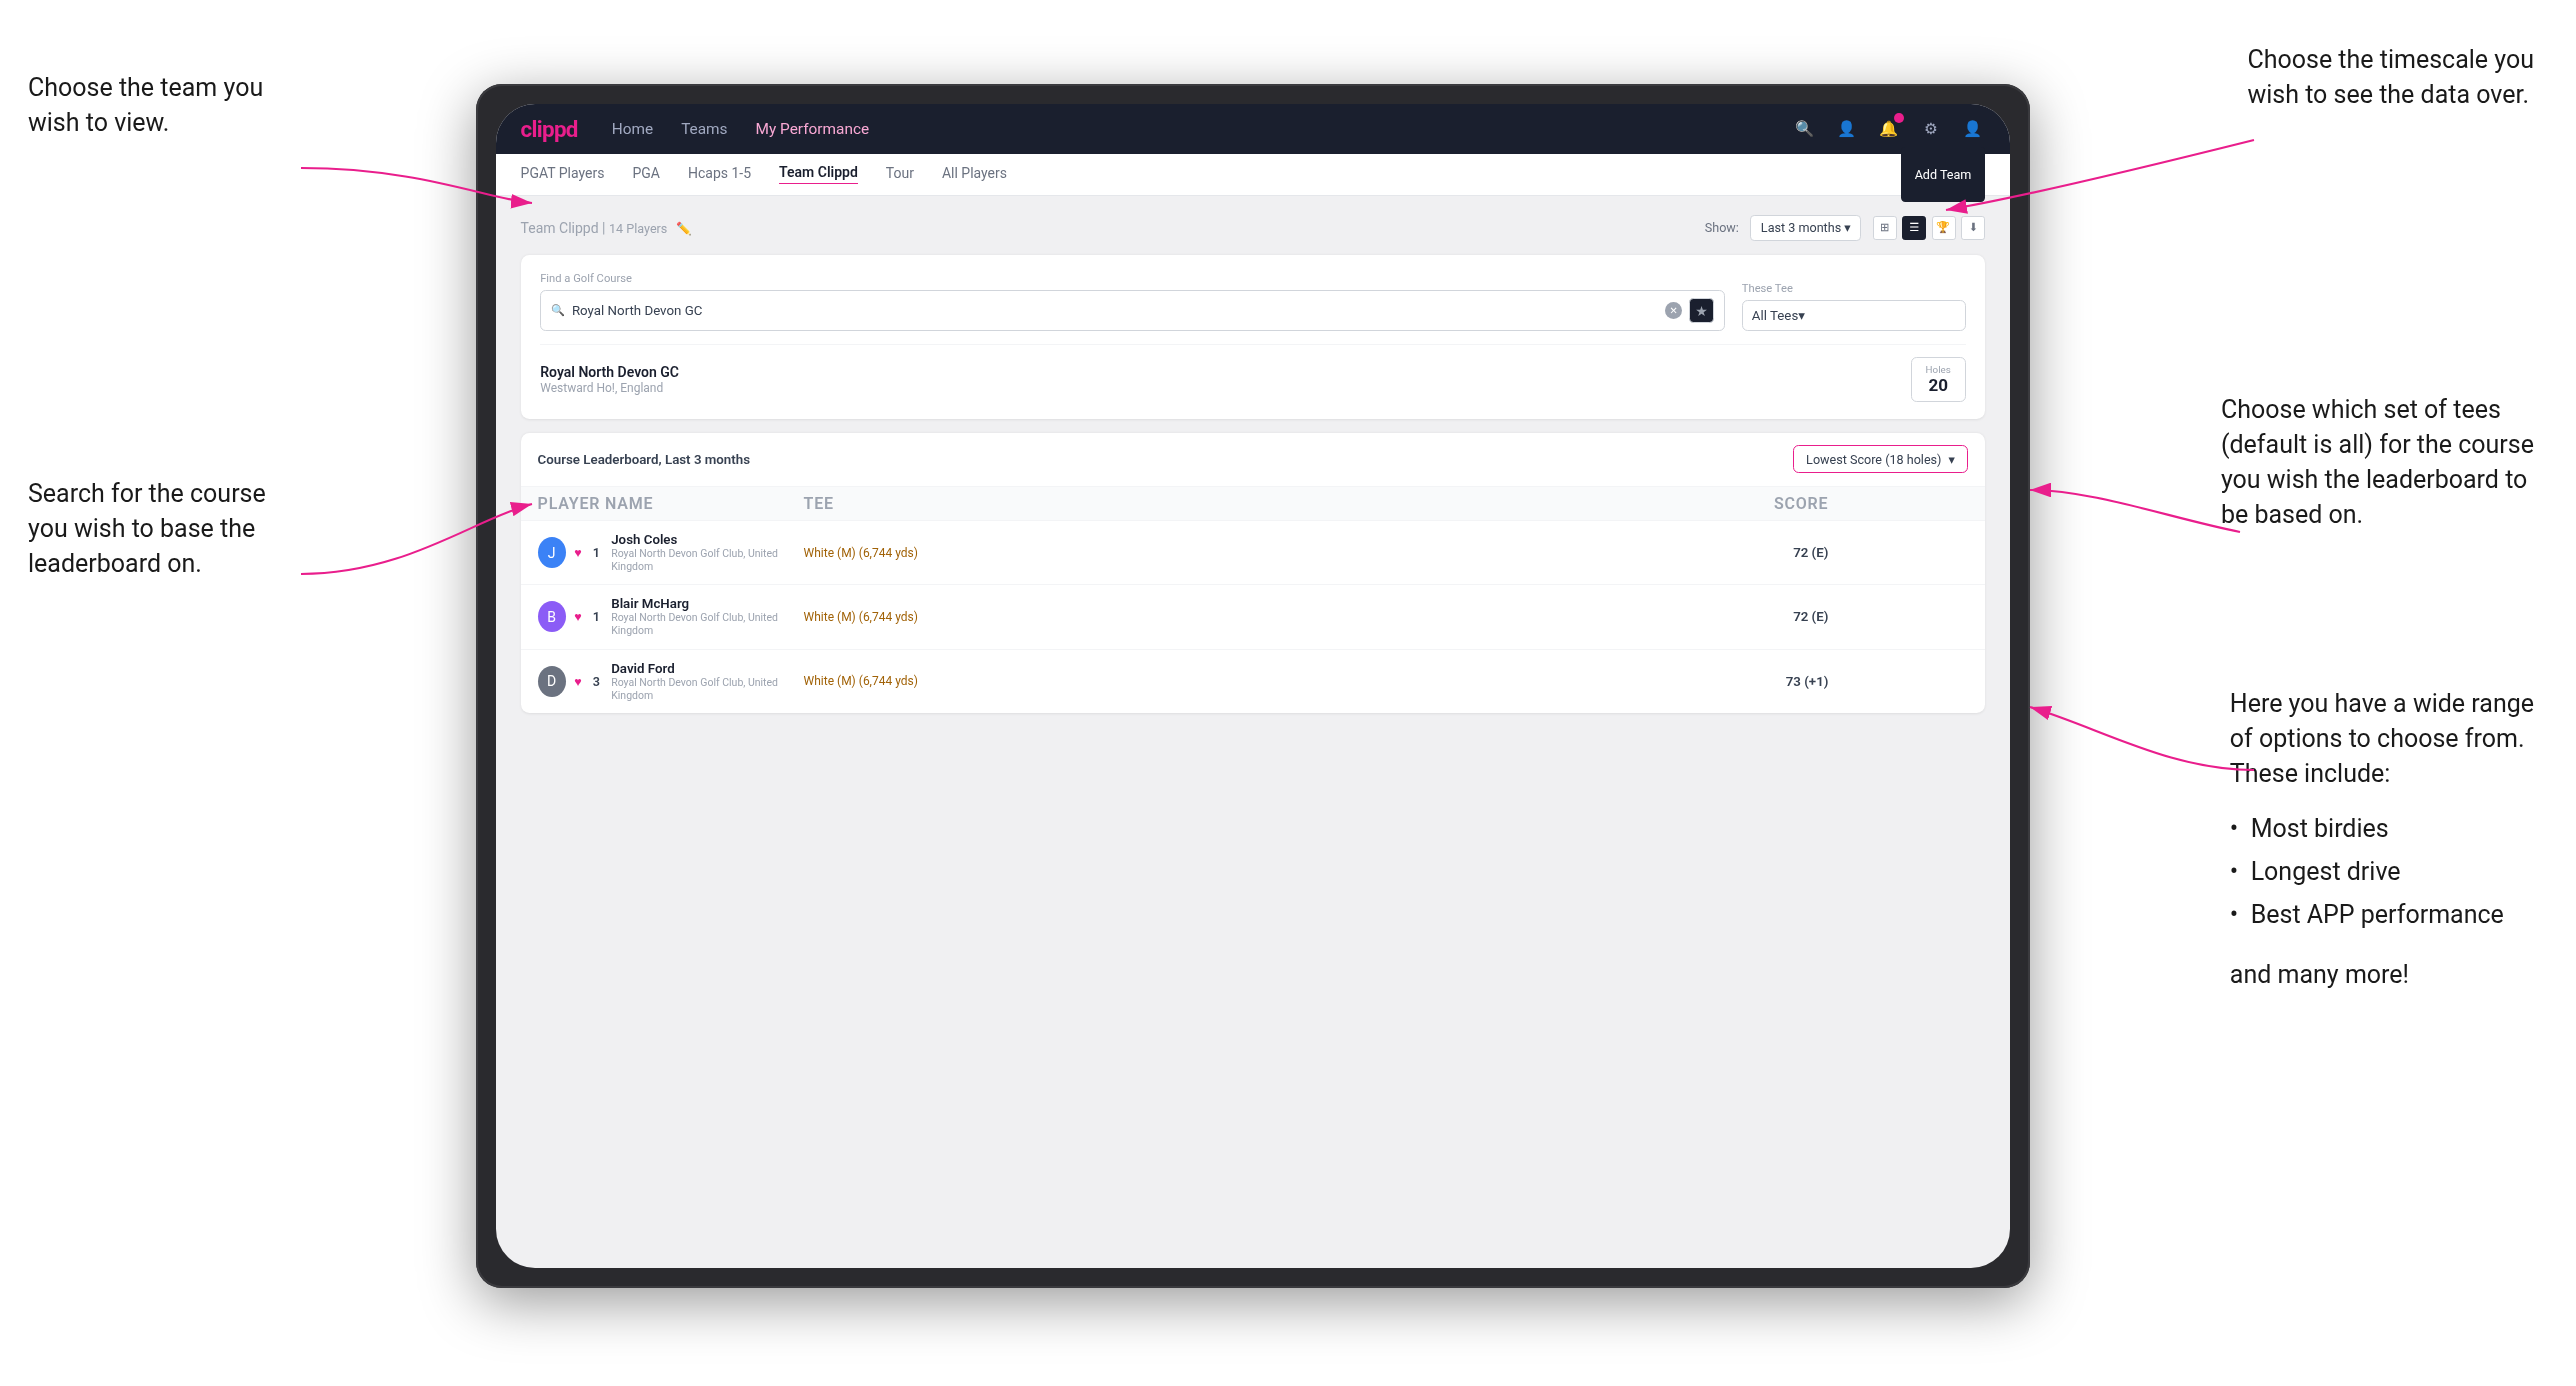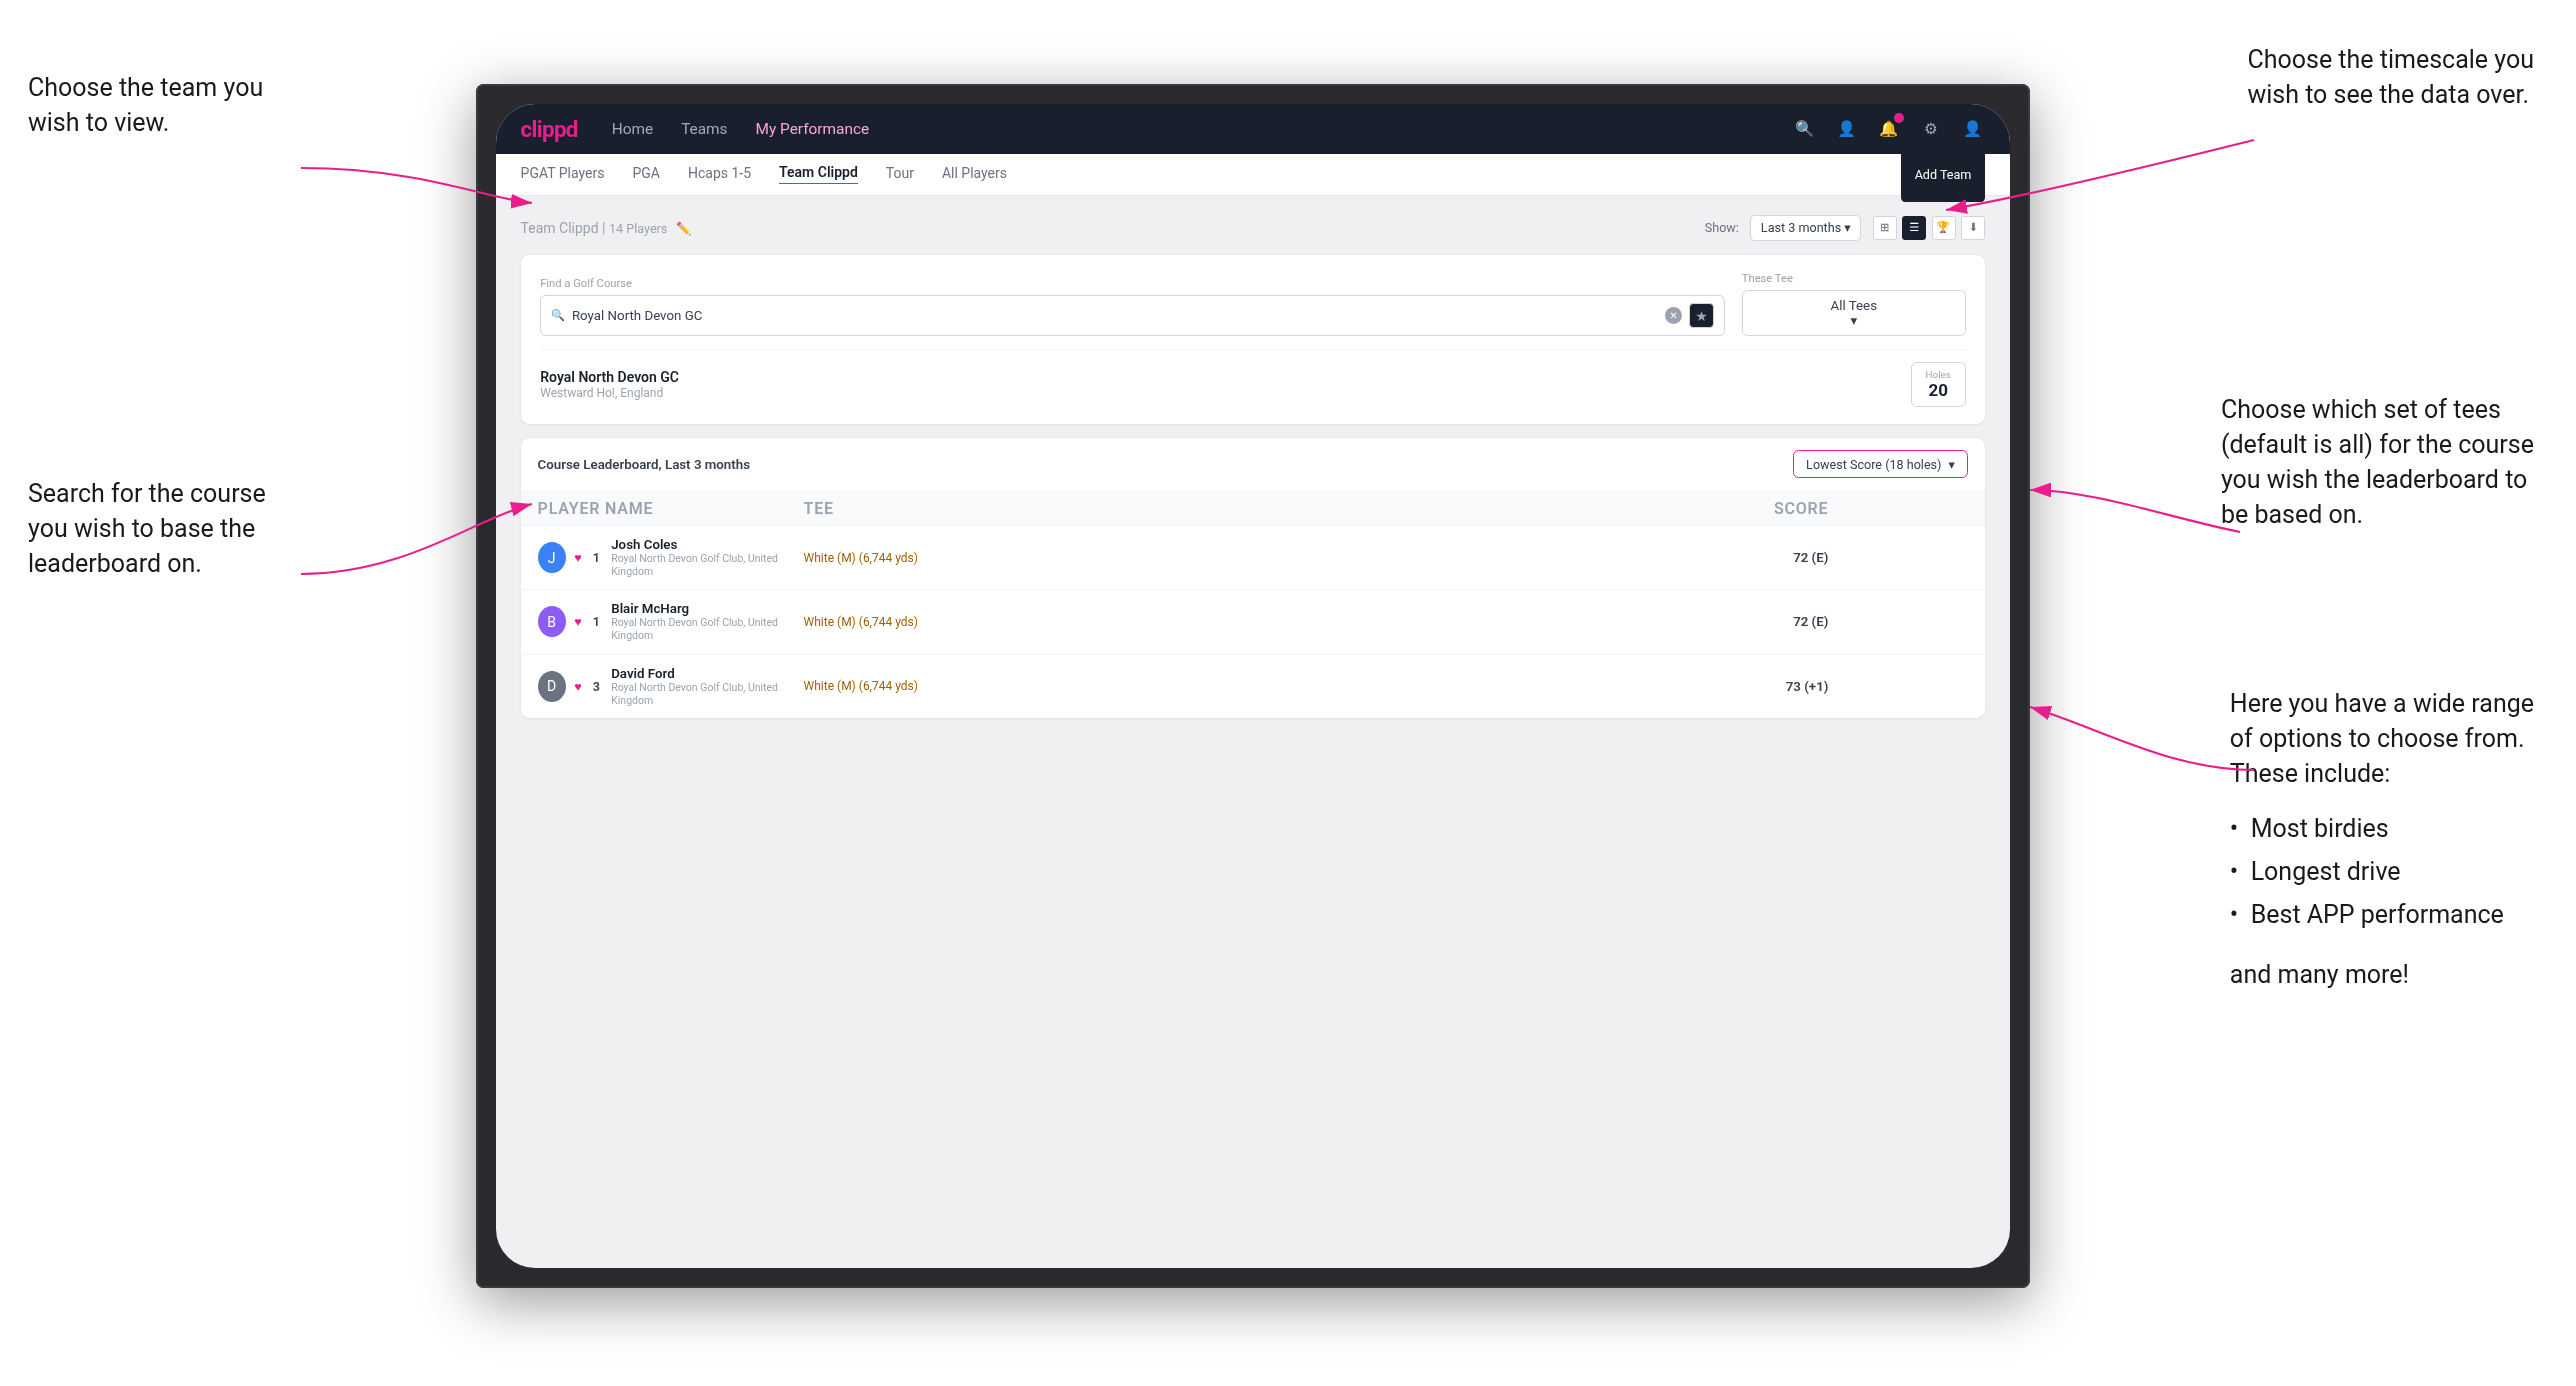--- a/index.html
+++ b/index.html
@@ -28,21 +28,21 @@
     }
 
     
     .tablet-shell {
       position: absolute;
       left: 476px;
       top: 84px;
       width: 1554px;
       height: 1204px;
       background: #2a2a2e;
-      border-radius: 8px;
+      border-radius: 26px;
       box-shadow: 0 14px 56px rgba(0,0,0,0.4), inset 0 0 0 2.1px #3a3a3e;
     }
 
     .tablet-screen {
       position: absolute;
       left: 19.6px;
       top: 19.6px;
       right: 19.6px;
       bottom: 19.6px;
       background: #f0f0f2;
@@ -285,29 +285,27 @@
       background: #1a1f2e;
     }
 
     .tee-field {
       width: 224px;
     }
 
     .tee-dropdown {
       border: 0.7px solid #d1d5db;
       border-radius: 5.6px;
-      padding: 7px 25px;
+      padding: 7px 9px;
       font-size: 13.3px;
       color: #374151;
       background: white;
       display: flex;
       align-items: center;
-      justify-content: space-between;
-      cursor: pointer;
-      flex-direction: column;
+      cursor: pointer;
     }
 
     
     .course-result {
       display: flex;
       align-items: center;
       justify-content: space-between;
       padding: 12.6px 0 0 0;
       border-top: 0.7px solid #f3f4f6;
       margin-top: 12.6px;

